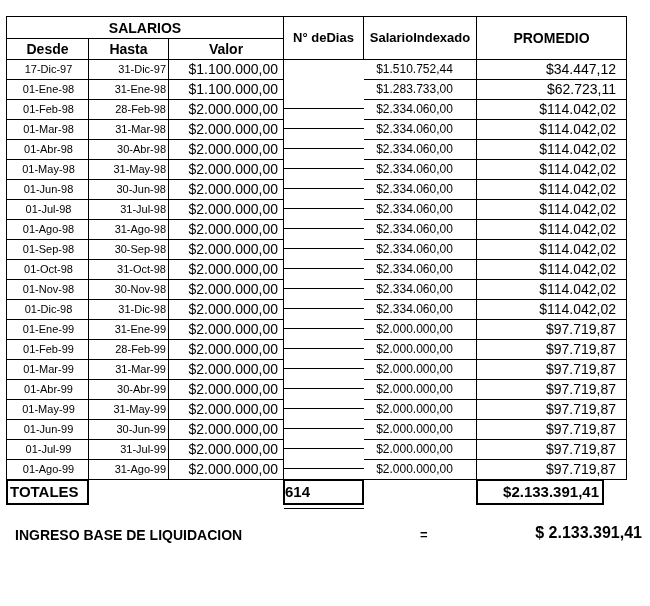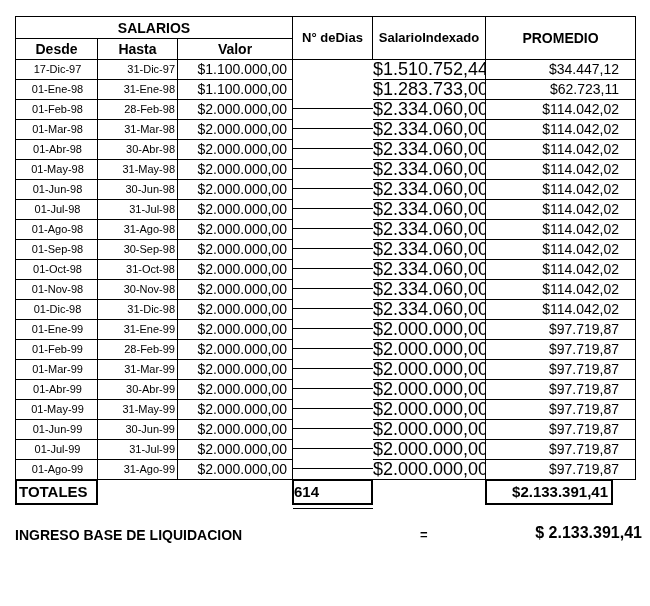--- a/index.html
+++ b/index.html
@@ -10,21 +10,21 @@
     width: 650px;
     height: 606px;
     position: relative;
     background: #ffffff;
     color: #000000;
     font-family: "Liberation Sans", sans-serif;
     overflow: hidden;
   }
   .sheet {
     position: absolute;
-    left: 15px;
+    left: 6px;
     top: 16px;
     width: 621px;
   }
   .grid {
     display: grid;
     grid-template-columns: 82px 80px 115px 80px 113px 150px;
     grid-template-rows: 22px 21px;
     grid-auto-rows: 20px;
     border-top: 1px solid #000;
     border-left: 1px solid #000;
@@ -58,22 +58,22 @@
   .h-valor     { grid-column: 3; grid-row: 2; }
   .h-dias      { grid-column: 4; grid-row: 1 / 3; }
   .h-indexado  { grid-column: 5; grid-row: 1 / 3; }
   .h-promedio  { grid-column: 6; grid-row: 1 / 3; }
 
   .dcell { line-height: 19px; }
   .cell-desde    { text-align: center;  padding-left: 2px;   font-size: 11px; }
   .cell-hasta    { text-align: right; padding-right: 2px;  font-size: 11px; }
   .cell-valor    { text-align: right; padding-right: 5px;  font-size: 14px; }
   .cell-dias     { text-align: right; padding-right: 13px; font-size: 13px; margin-top: 48px; }
-  .cell-indexado { text-align: left; padding-right: 11px;  font-size: 18px; }
-  .cell-promedio { text-align: right; padding-right: 16px;  font-size: 14px; }
+  .cell-indexado { text-align: center; padding-right: 11px;  font-size: 12px; }
+  .cell-promedio { text-align: right; padding-right: 10px;  font-size: 14px; }
 
   .totals {
     position: relative;
     height: 27px;
     width: 621px;
     padding-left: 8px;
   }
   .totals-box {
     position: absolute;
     top: -1px;

